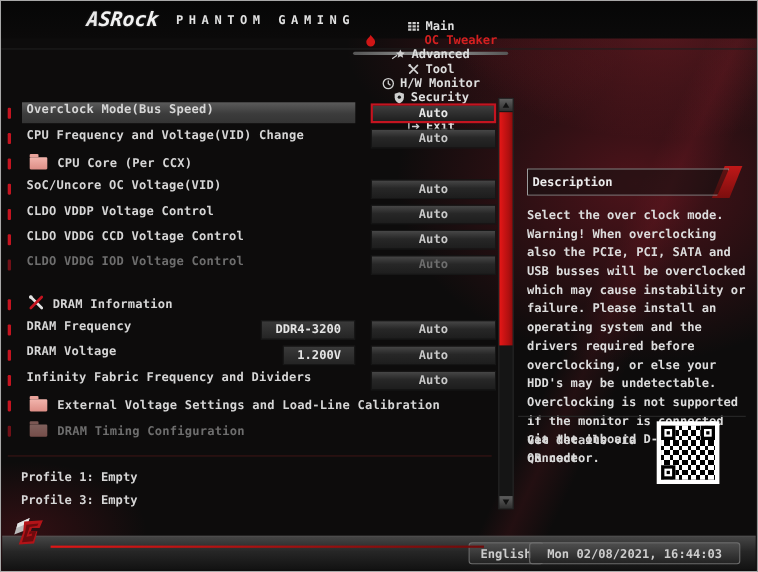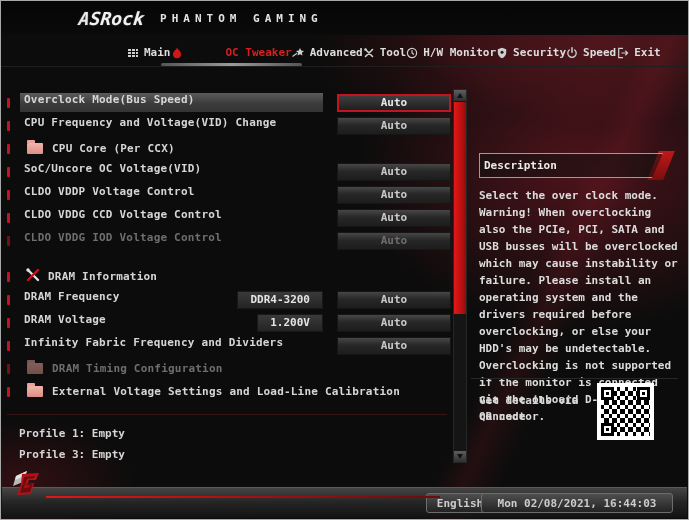--- a/index.html
+++ b/index.html
@@ -12,21 +12,21 @@
       radial-gradient(180px 120px at 64% 8%, rgba(150,25,40,.22), transparent 70%),
       radial-gradient(160px 90px at 3% 93%, rgba(160,25,40,.25), transparent 70%),
       linear-gradient(115deg, transparent 71%, rgba(170,35,50,.14) 74%, transparent 78%),
       linear-gradient(#0d0c0c,#0d0c0c);}
   
   .header{position:absolute;top:0;left:0;right:0;height:34px;display:flex;align-items:center;padding-left:78px;background:linear-gradient(180deg,#060606,#0b0a0a);}
   .logo{font-size:18px;font-weight:900;font-style:italic;color:#f2f2f2;letter-spacing:0;transform:skewX(-6deg);text-shadow:0 0 2px rgba(255,255,255,.25);}
   .logo::first-letter{color:#e8e8e8;}
   .brand{margin-left:16px;font-size:11px;font-weight:700;letter-spacing:5px;color:#e2e2e2;}
   
-  .tabbar{position:absolute;top:38px;left:0;right:0;height:28px;display:flex;align-items:center;justify-content:space-between;padding:0 32px 0 126px;border-bottom:1px solid #1f1f1f;}
+  .tabbar{position:absolute;top:16px;left:0;right:0;height:28px;display:flex;align-items:center;justify-content:space-between;padding:0 32px 0 126px;border-bottom:1px solid #1f1f1f;flex-direction:column;}
   .tab{position:relative;display:flex;align-items:center;gap:5px;font-size:11px;font-weight:700;color:#dedede;cursor:default;white-space:nowrap;}
   .tab svg{display:block;}
   .tab.active{color:#d42020;gap:43px;}
   .tab.active::after{content:"";position:absolute;left:-10px;right:-10px;bottom:-7px;height:3px;border-radius:2px;background:linear-gradient(90deg,#555,#9a9a9a,#555);}
   
   .list{position:absolute;left:2px;top:90px;width:448px;}
   .row{display:flex;align-items:center;height:23px;padding-left:4px;}
   .tick{width:3px;height:10px;border-radius:1px;background:#c41420;margin-right:10px;flex:none;}
   .row-label{flex:1;font-size:11px;font-weight:700;color:#d6d6d6;letter-spacing:.2px;overflow:hidden;white-space:nowrap;}
   .row.selected .label-wrap{background:linear-gradient(180deg,#5b5b5b,#3c3c3c 55%,#343434);}
@@ -247,30 +247,30 @@
     </div>
 
     <div class="row">
       <span class="tick"></span>
       <span class="label-wrap">
           <span class="row-label">Infinity Fabric Frequency and Dividers</span>
         </span>
       <span class="auto-btn">Auto</span>
     </div>
 
+    <div class="row">
+      <span class="tick"></span>
+      <span class="folder-icon"></span>
+      <span class="row-label">External Voltage Settings and Load-Line Calibration</span>
+    </div>
+
     <div class="row disabled">
       <span class="tick"></span>
       <span class="folder-icon"></span>
       <span class="row-label">DRAM Timing Configuration</span>
-    </div>
-
-    <div class="row">
-      <span class="tick"></span>
-      <span class="folder-icon"></span>
-      <span class="row-label">External Voltage Settings and Load-Line Calibration</span>
     </div>
 
     <div class="list-divider"></div>
 
     <div class="profile-row">
         <span>Profile 1: Empty</span>
       </div>
     <div class="profile-row">
         <span>Profile 3: Empty</span>
       </div>

